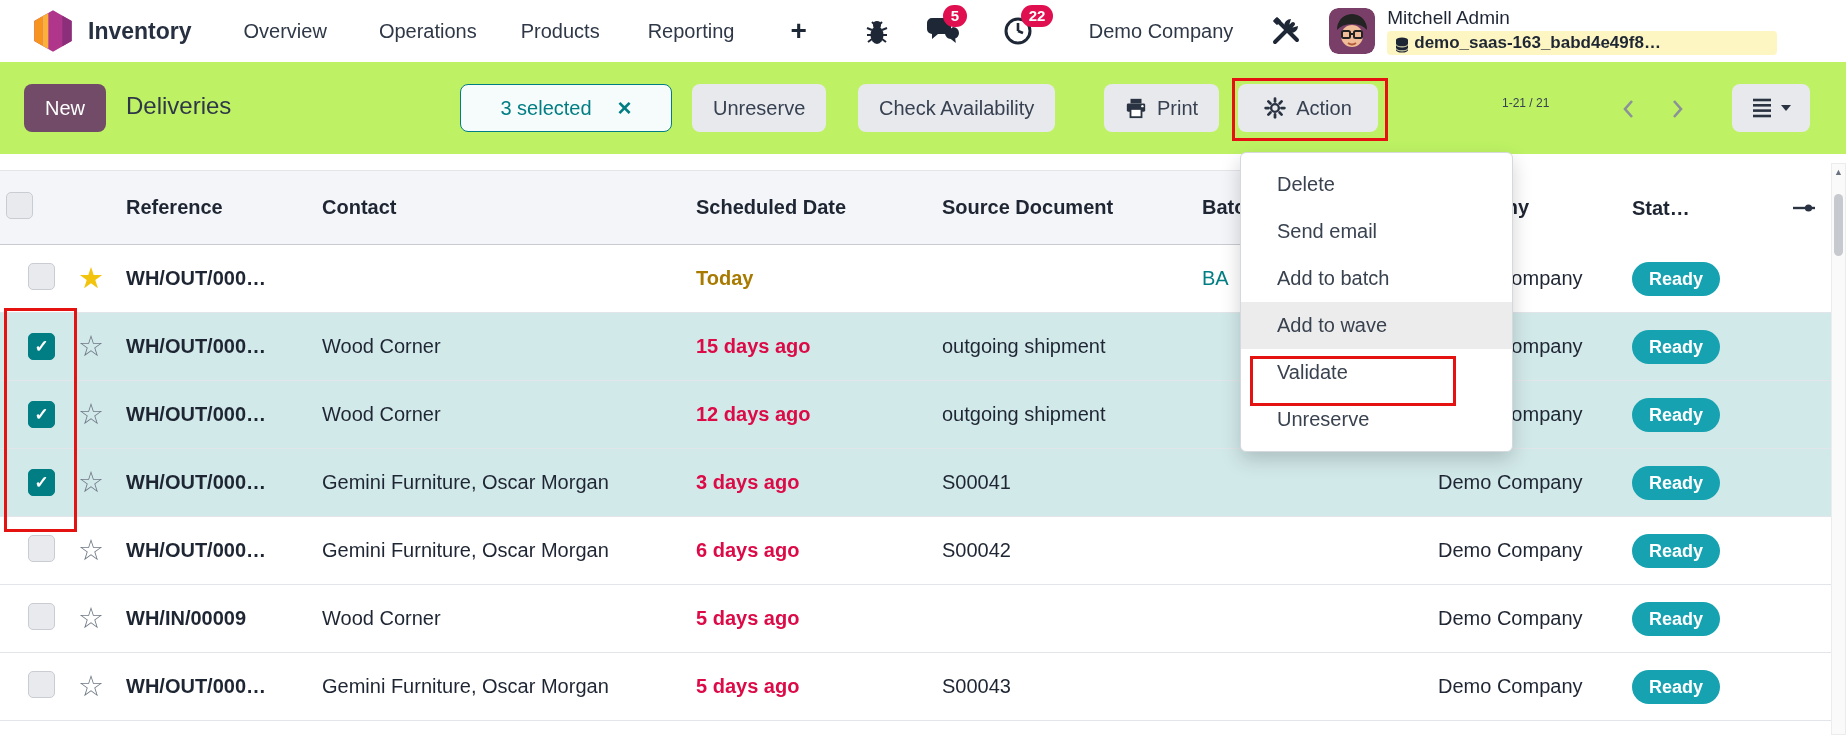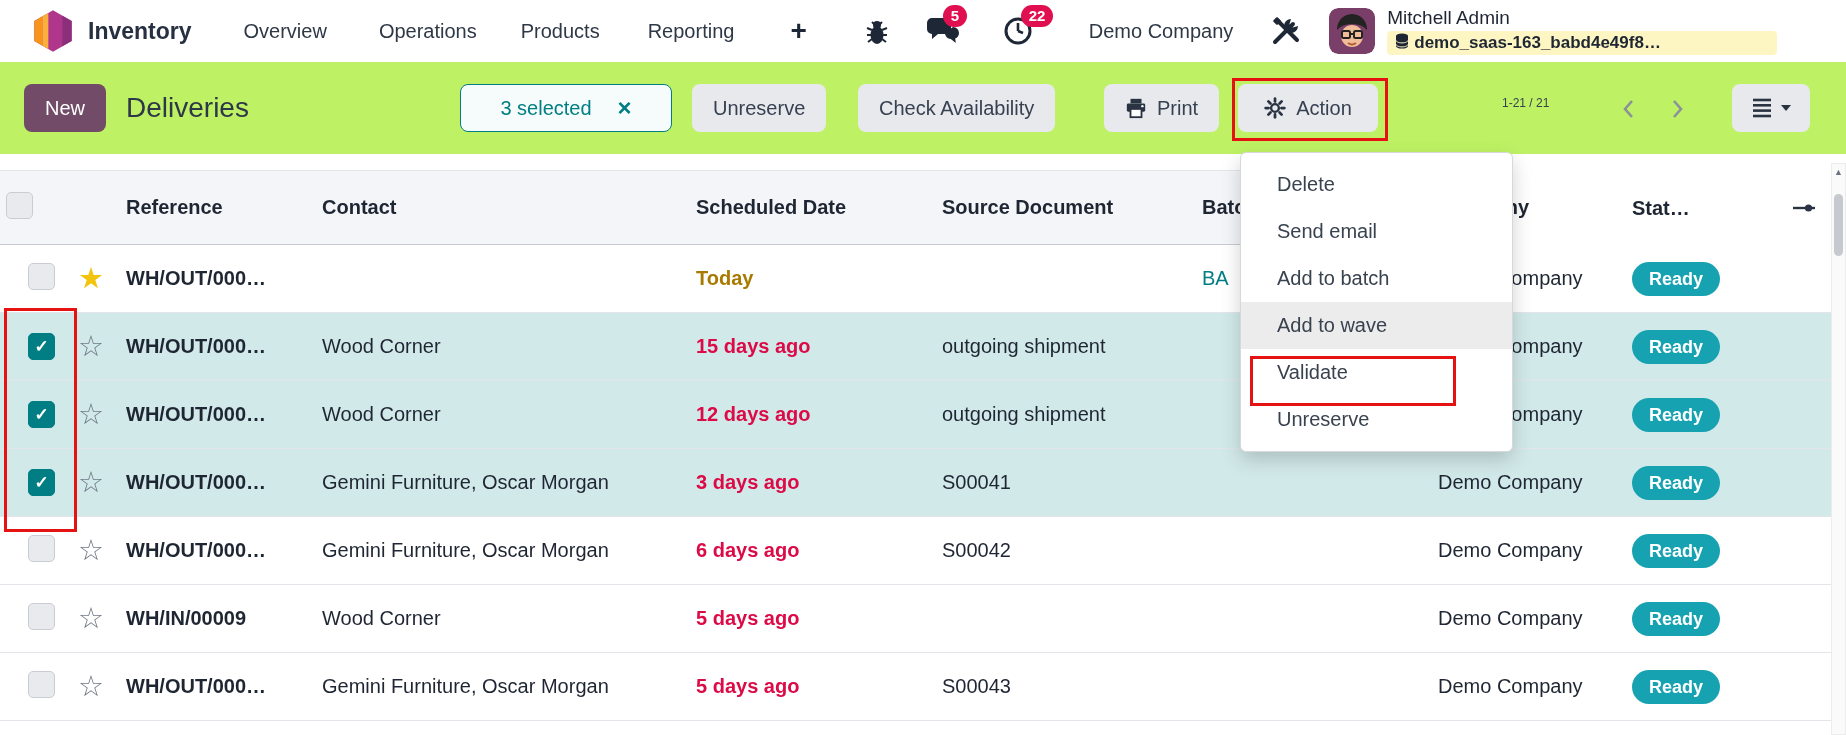--- a/index.html
+++ b/index.html
@@ -21,31 +21,31 @@
   .bug-wrap{margin-left:56px;}
   .chat-wrap{margin-left:34px;}
   .clock-wrap{margin-left:42px;}
   .notif{position:absolute;top:-10px;left:18px;background:#e01050;color:#fff;font-size:15px;
          font-weight:700;border-radius:12px;padding:2px 8px;line-height:1.2;}
   .nav-company{margin-left:54px;font-size:20px;color:#2f3847;}
   .tools-wrap{margin-left:38px;}
   .avatar{margin-left:28px;width:46px;height:46px;border-radius:9px;overflow:hidden;flex:0 0 auto;}
   .userblock{margin-left:12px;display:flex;flex-direction:column;justify-content:center;}
   .username{font-size:19px;color:#1f2633;line-height:1.2;}
-  .dbpill{margin-top:2px;display:flex;align-items:flex-start;gap:5px;background:#fdf6c3;border-radius:4px;
+  .dbpill{margin-top:2px;display:flex;align-items:flex-end;gap:5px;background:#fdf6c3;border-radius:4px;
           padding:2px 8px;font-size:17px;font-weight:700;color:#1f2633;width:390px;box-sizing:border-box;
           white-space:nowrap;overflow:hidden;}
 
   
   .controlbar{position:absolute;top:62px;left:0;width:1846px;height:92px;background:#bef264;}
   .btn{position:absolute;top:22px;height:48px;display:inline-flex;align-items:center;justify-content:center;
        gap:10px;border:none;border-radius:8px;background:#e7e9ed;color:#374151;font-size:20px;
        font-family:inherit;font-weight:500;padding:0 21px;cursor:pointer;box-sizing:border-box;}
   .btn-new{left:24px;background:#714b67;color:#fff;font-weight:500;}
-  .page-title{position:absolute;left:126px;top:30px;font-size:28px;color:#2e3748;}
+  .page-title{position:absolute;left:126px;top:30px;font-size:24px;color:#2e3748;}
   .sel-pill{position:absolute;left:460px;top:22px;width:212px;height:48px;border:1px solid #017e84;
             border-radius:8px;background:#f6fbfb;display:flex;align-items:center;justify-content:center;
             gap:26px;box-sizing:border-box;}
   .sel-count{color:#017e84;font-size:20px;}
   .sel-close{color:#017e84;font-size:24px;font-weight:700;line-height:1;cursor:pointer;}
   .btn-unreserve{left:692px;}
   .btn-check{left:858px;}
   .btn-print{left:1104px;}
   .btn-action{left:1238px;width:140px;}
   .pager-text{position:absolute;left:1502px;top:34px;font-size:12px;color:#374151;}

